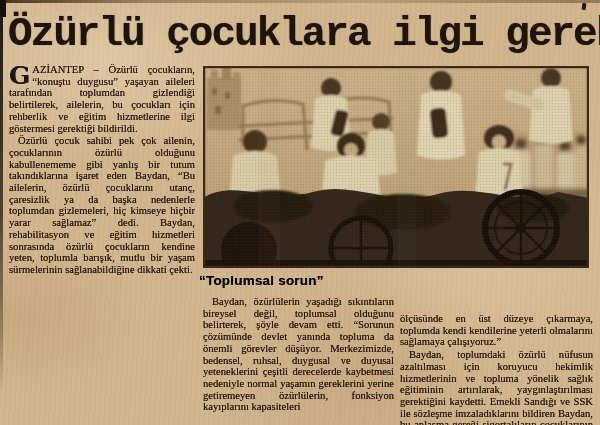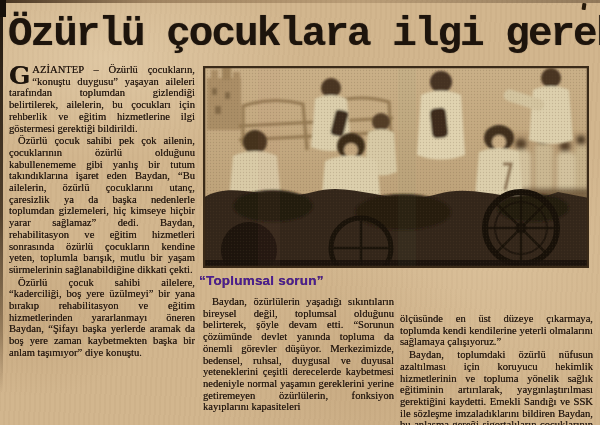--- a/index.html
+++ b/index.html
@@ -39,38 +39,37 @@
 
   .dropcap{float:left;font-family:"DejaVu Serif",serif;font-weight:bold;
     font-size:25px;line-height:21px;padding:1px 2px 0 0;color:#1d140c;}
 
   .photo{position:absolute;left:203px;top:66px;width:386px;height:202px;}
   .photo svg{display:block;width:100%;height:100%;}
 
   .photo-caption{
     position:absolute;left:199px;top:273px;width:195px;
     font-family:"Liberation Sans",sans-serif;font-weight:bold;
-    font-size:13.5px;letter-spacing:.2px;color:#4c1d95;
+    font-size:13.5px;letter-spacing:.2px;color:#000000;
     text-shadow:0 0 .6px rgba(28,19,11,.7);
   }
 </style>
 </head>
 <body>
 
 <div class="scan-edge-top"></div>
 <div class="scan-edge-left"></div>
 <div class="scan-corner-block"></div>
 <div class="scan-tick"></div>
 
 <div class="headline">Özürlü çocuklara ilgi gerek</div>
 
 <div class="col col-left">
   <p><span class="dropcap">G</span><span>AZİANTEP – Özürlü çocukların, “konuştu duygusu” yaşayan aileleri tarafından toplumdan gizlendiği belirtilerek, ailelerin, bu çocukları için rehberlik ve eğitim hizmetlerine ilgi göstermesi gerektiği bildirildi.</span></p>
   <p class="indent">Özürlü çocuk sahibi pek çok ailenin, çocuklarının özürlü olduğunu kabullenememe gibi yanlış bir tutum takındıklarına işaret eden Baydan, “Bu ailelerin, özürlü çocuklarını utanç, çaresizlik ya da başka nedenlerle toplumdan gizlemeleri, hiç kimseye hiçbir yarar sağlamaz” dedi. Baydan, rehabilitasyon ve eğitim hizmetleri sonrasında özürlü çocukların kendine yeten, toplumla barışık, mutlu bir yaşam sürmelerinin sağlanabildiğine dikkati çekti.</p>
-  <p class="indent">Özürlü çocuk sahibi ailelere, “kaderciliği, boş yere üzülmeyi” bir yana bırakıp rehabilitasyon ve eğitim hizmetlerinden yararlanmayı öneren Baydan, “Şifayı başka yerlerde aramak da boş yere zaman kaybetmekten başka bir anlam taşımıyor” diye konuştu.</p>
 </div>
 
 <div class="photo">
   <svg viewBox="0 0 386 202" preserveAspectRatio="none">
     <defs>
       <linearGradient id="sky" x1="0" y1="0" x2="0" y2="1">
         <stop offset="0" stop-color="#cab088"></stop>
         <stop offset="0.6" stop-color="#bfa47b"></stop>
         <stop offset="1" stop-color="#b2976e"></stop>
       </linearGradient>

